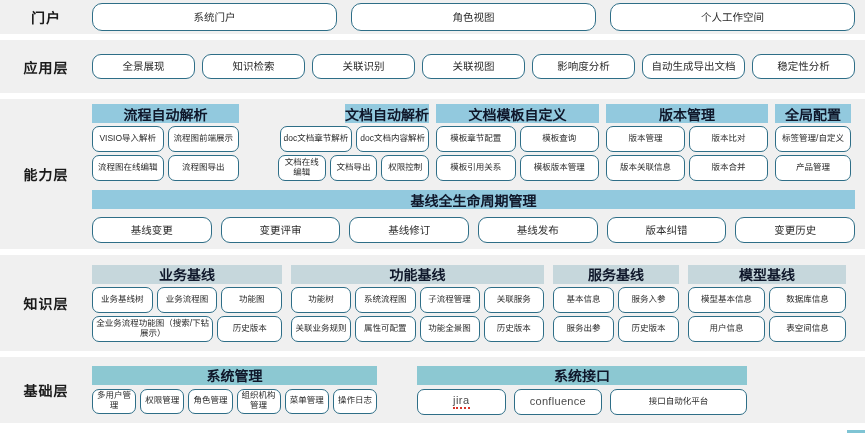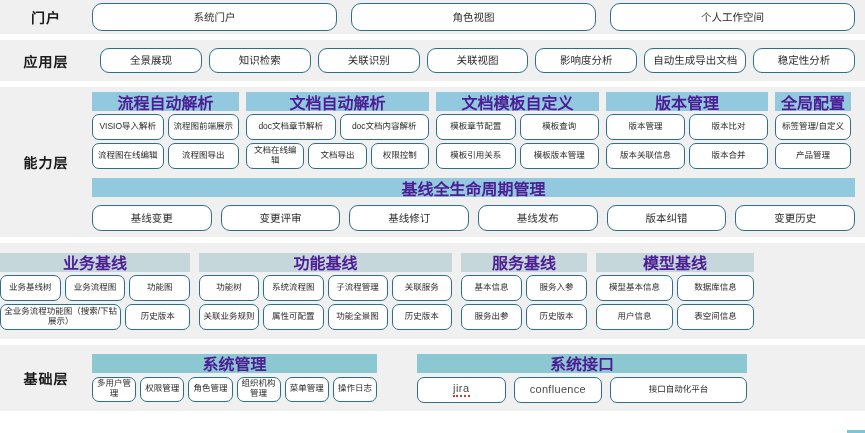--- a/index.html
+++ b/index.html
@@ -75,61 +75,61 @@
     font-size: 10.5px;
     min-height: 28px;
     border-radius: 10px;
   }
 
   
   .grp-head {
     display: flex;
     align-items: center;
     justify-content: center;
-    font-size: 16px;
+    font-size: 14px;
     font-weight: bold;
-    color: #4c1d95;
+    color: #0f172a;
     height: 19px;
     box-sizing: border-box;
   }
   .grp-head.cap  { background: #92c9de; }
   .grp-head.know { background: #c6d7dc; }
   .grp-head.base { background: #8cc8d2; }
 
   
   #row-portal { height: 34px; }
   #row-portal .layer-body {
     flex-direction: row;
     align-items: center;
     gap: 14px;
     padding: 0 10px 0 0;
   }
   #row-portal .chip { flex: 1 1 0; }
 
   
-  #row-app { height: 41px; gap: 8px; }
+  #row-app { height: 53px; }
   #row-app .layer-body {
     flex-direction: row;
     align-items: center;
     gap: 7px;
     padding: 0 10px 0 0;
   }
   #row-app .chip { flex: 1 1 0; }
 
   
   #row-cap { height: 150px; }
   #row-cap .layer-body { padding: 5px 10px 6px 0; gap: 4px; }
 
   .cap-groups {
     display: flex;
     gap: 7px;
   }
   .cap-group { display: flex; flex-direction: column; gap: 3px; }
   .cap-group.g0 { flex: 0 0 147px; }
-  .cap-group.g1 { flex: 0 0 183px; }
+  .cap-group.g1 { flex: 0 0 183px; align-items: flex-end; }
   .cap-group.g2 { flex: 0 0 163px; }
   .cap-group.g3 { flex: 0 0 162px; }
   .cap-group.g4 { flex: 0 0 76px; }
   .cap-row {
     display: flex;
     gap: 4px;
     height: 26px;
   }
   .cap-row .chip { flex: 1 1 0; }
 
@@ -293,20 +293,21 @@
         <div class="chip big">基线修订</div>
         <div class="chip big">基线发布</div>
         <div class="chip big">版本纠错</div>
         <div class="chip big">变更历史</div>
       </div>
 
     </div>
   </div>
 
   <div class="layer" id="row-know">
+    <div class="layer-label">知识层</div>
     <div class="layer-body">
       <div class="know-groups">
 
         <div class="know-group k0">
           <div class="grp-head know">业务基线</div>
           <div class="know-row">
             <div class="chip">业务基线树</div>
             <div class="chip">业务流程图</div>
             <div class="chip">功能图</div>
           </div>

